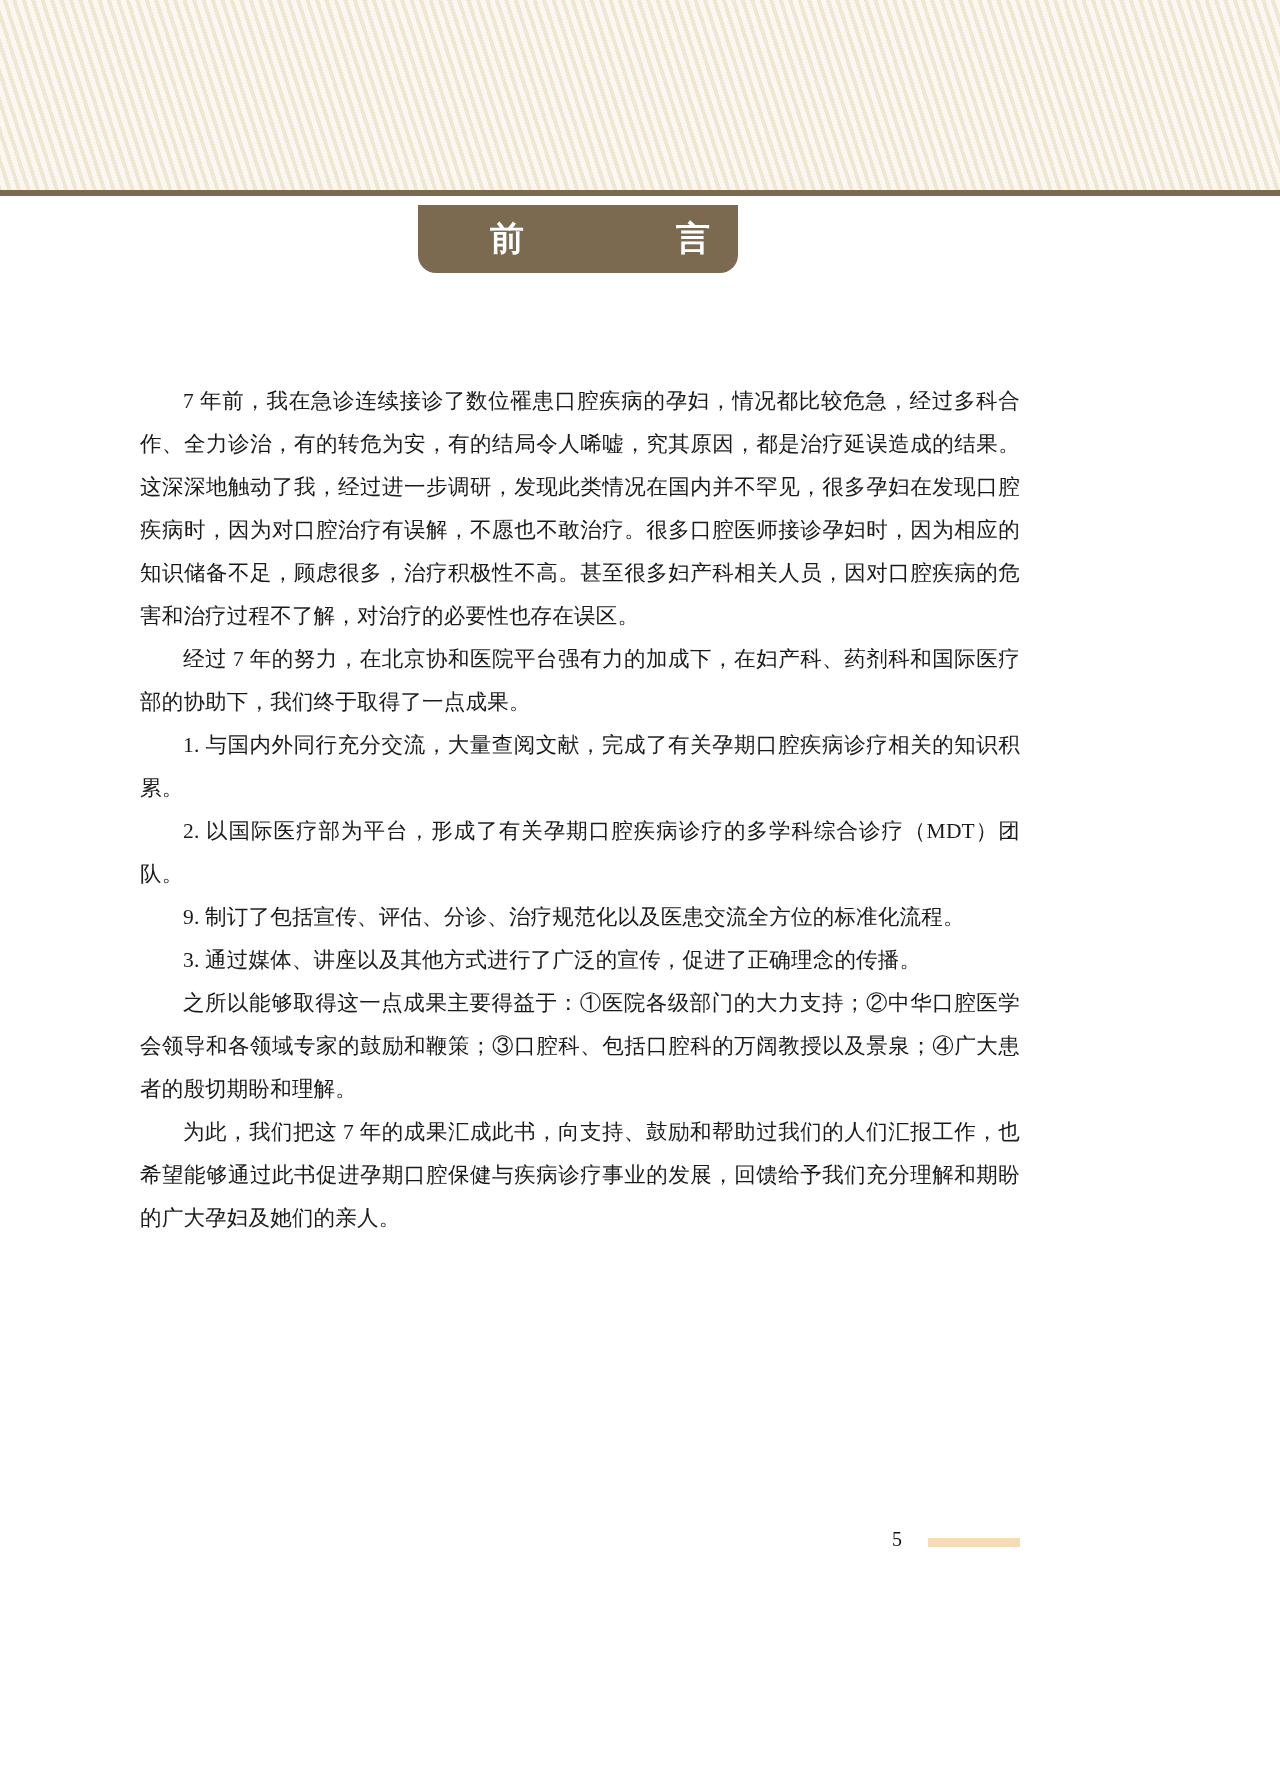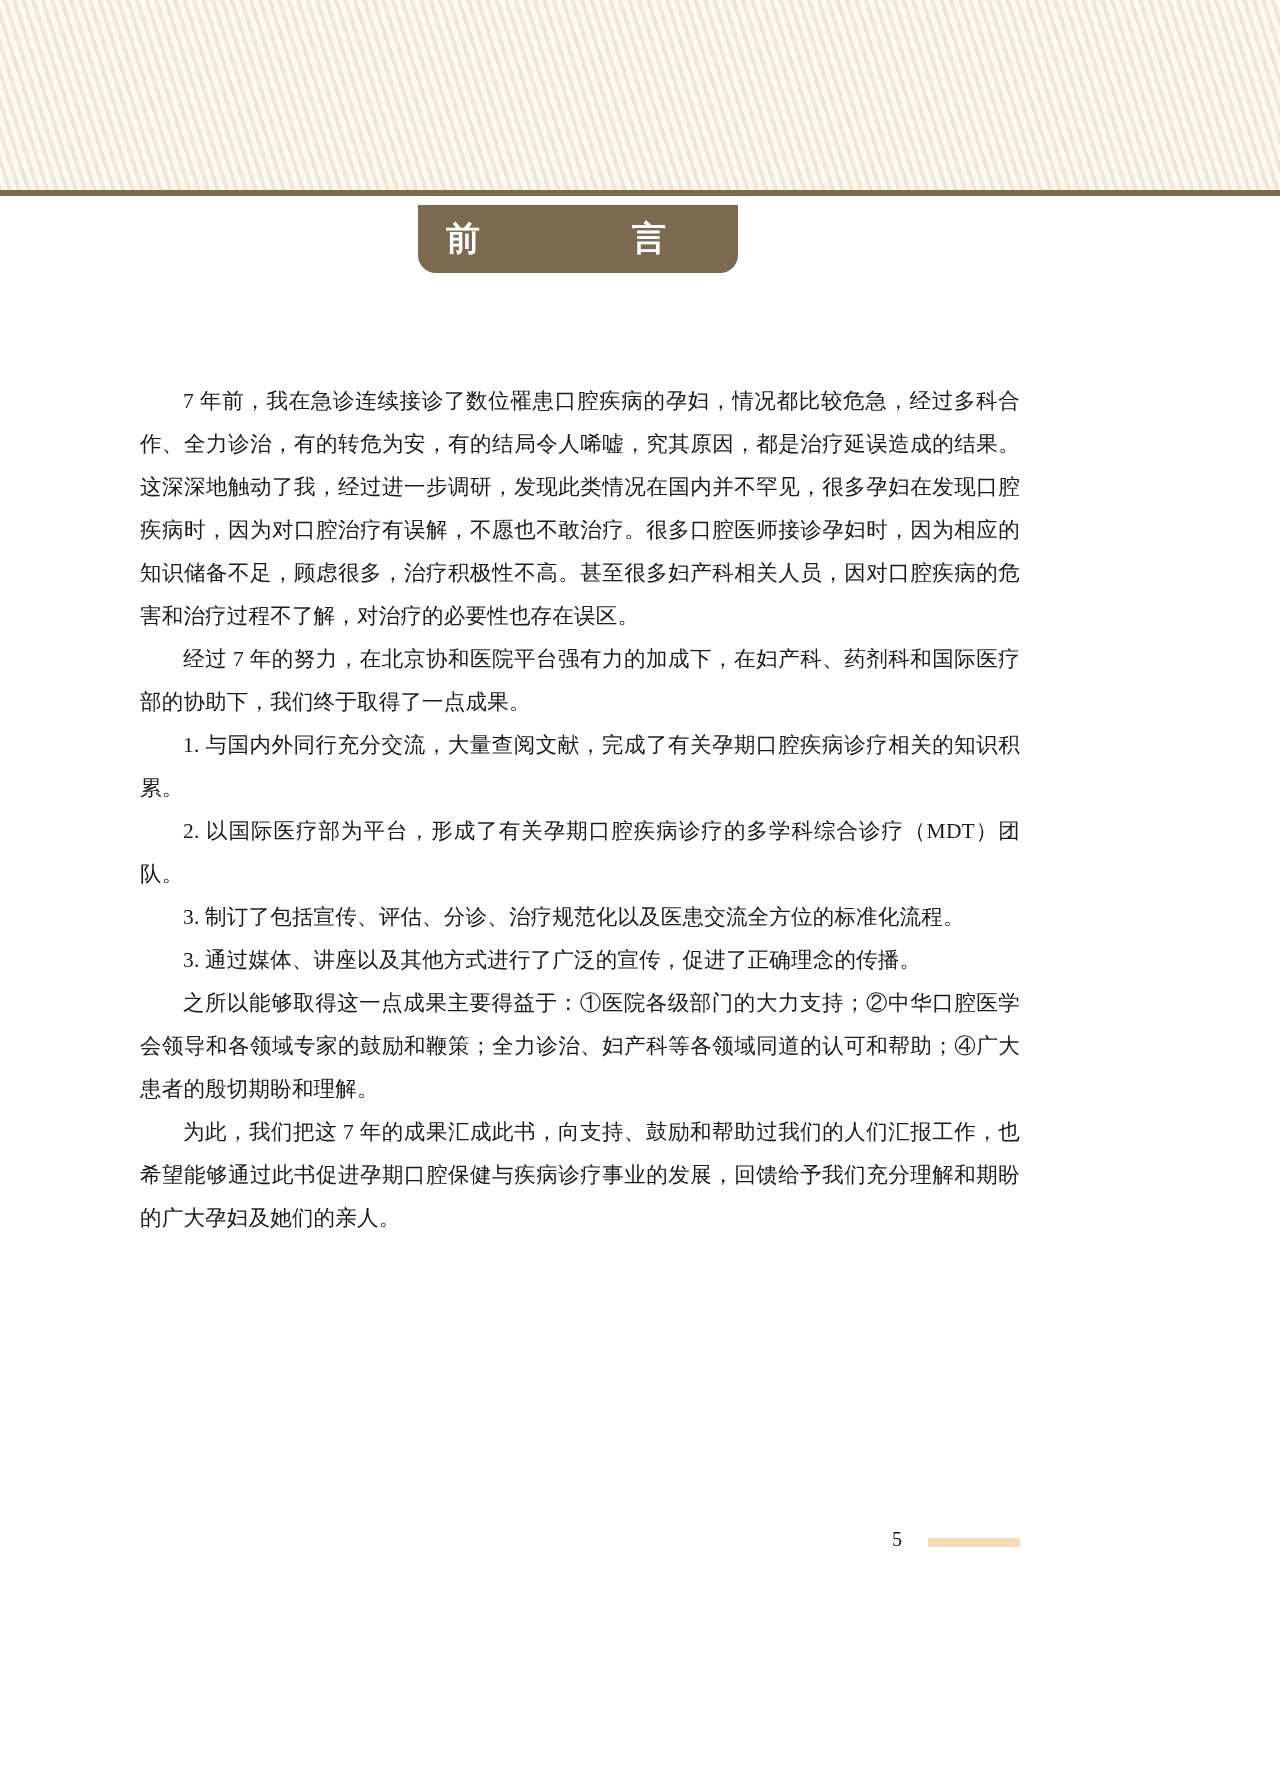--- a/index.html
+++ b/index.html
@@ -53,21 +53,21 @@
   .title-plaque {
     position: absolute;
     left: 418px;
     top: 205px;
     width: 320px;
     height: 68px;
     background: #7b6a50;
     border-radius: 0 0 18px 18px;
     display: flex;
     align-items: center;
-    justify-content: flex-start;
+    justify-content: flex-end;
   }
   .title-plaque .title-text {
     color: #ffffff;
     font-size: 34px;
     letter-spacing: 28px;
     text-indent: 28px;
     font-weight: 700;
     font-family: "DejaVu Serif", "Liberation Serif", serif;
   }
 
@@ -122,22 +122,22 @@
 
 <div class="title-plaque">
   <span class="title-text">前　　言</span>
 </div>
 
 <div class="page-body">
   <p class="para">7 年前，我在急诊连续接诊了数位罹患口腔疾病的孕妇，情况都比较危急，经过多科合作、全力诊治，有的转危为安，有的结局令人唏嘘，究其原因，都是治疗延误造成的结果。这深深地触动了我，经过进一步调研，发现此类情况在国内并不罕见，很多孕妇在发现口腔疾病时，因为对口腔治疗有误解，不愿也不敢治疗。很多口腔医师接诊孕妇时，因为相应的知识储备不足，顾虑很多，治疗积极性不高。甚至很多妇产科相关人员，因对口腔疾病的危害和治疗过程不了解，对治疗的必要性也存在误区。</p>
   <p class="para">经过 7 年的努力，在北京协和医院平台强有力的加成下，在妇产科、药剂科和国际医疗部的协助下，我们终于取得了一点成果。</p>
   <p class="para">1. 与国内外同行充分交流，大量查阅文献，完成了有关孕期口腔疾病诊疗相关的知识积累。</p>
   <p class="para">2. 以国际医疗部为平台，形成了有关孕期口腔疾病诊疗的多学科综合诊疗（MDT）团队。</p>
-  <p class="para">3. 制订了包括宣传、评估、分诊、治疗规范化以及医患交流全方位的标准化流程。</p>
+  <p class="para">9. 制订了包括宣传、评估、分诊、治疗规范化以及医患交流全方位的标准化流程。</p>
   <p class="para">3. 通过媒体、讲座以及其他方式进行了广泛的宣传，促进了正确理念的传播。</p>
-  <p class="para">之所以能够取得这一点成果主要得益于：①医院各级部门的大力支持；②中华口腔医学会领导和各领域专家的鼓励和鞭策；全力诊治、妇产科等各领域同道的认可和帮助；④广大患者的殷切期盼和理解。</p>
+  <p class="para">之所以能够取得这一点成果主要得益于：①医院各级部门的大力支持；②中华口腔医学会领导和各领域专家的鼓励和鞭策；③口腔科、包括口腔科的万阔教授以及景泉；④广大患者的殷切期盼和理解。</p>
   <p class="para">为此，我们把这 7 年的成果汇成此书，向支持、鼓励和帮助过我们的人们汇报工作，也希望能够通过此书促进孕期口腔保健与疾病诊疗事业的发展，回馈给予我们充分理解和期盼的广大孕妇及她们的亲人。</p>
 </div>
 
 <div class="footer">
   <span class="page-number">5</span>
   <span class="footer-rule"></span>
 </div>
 
 </body></html>

